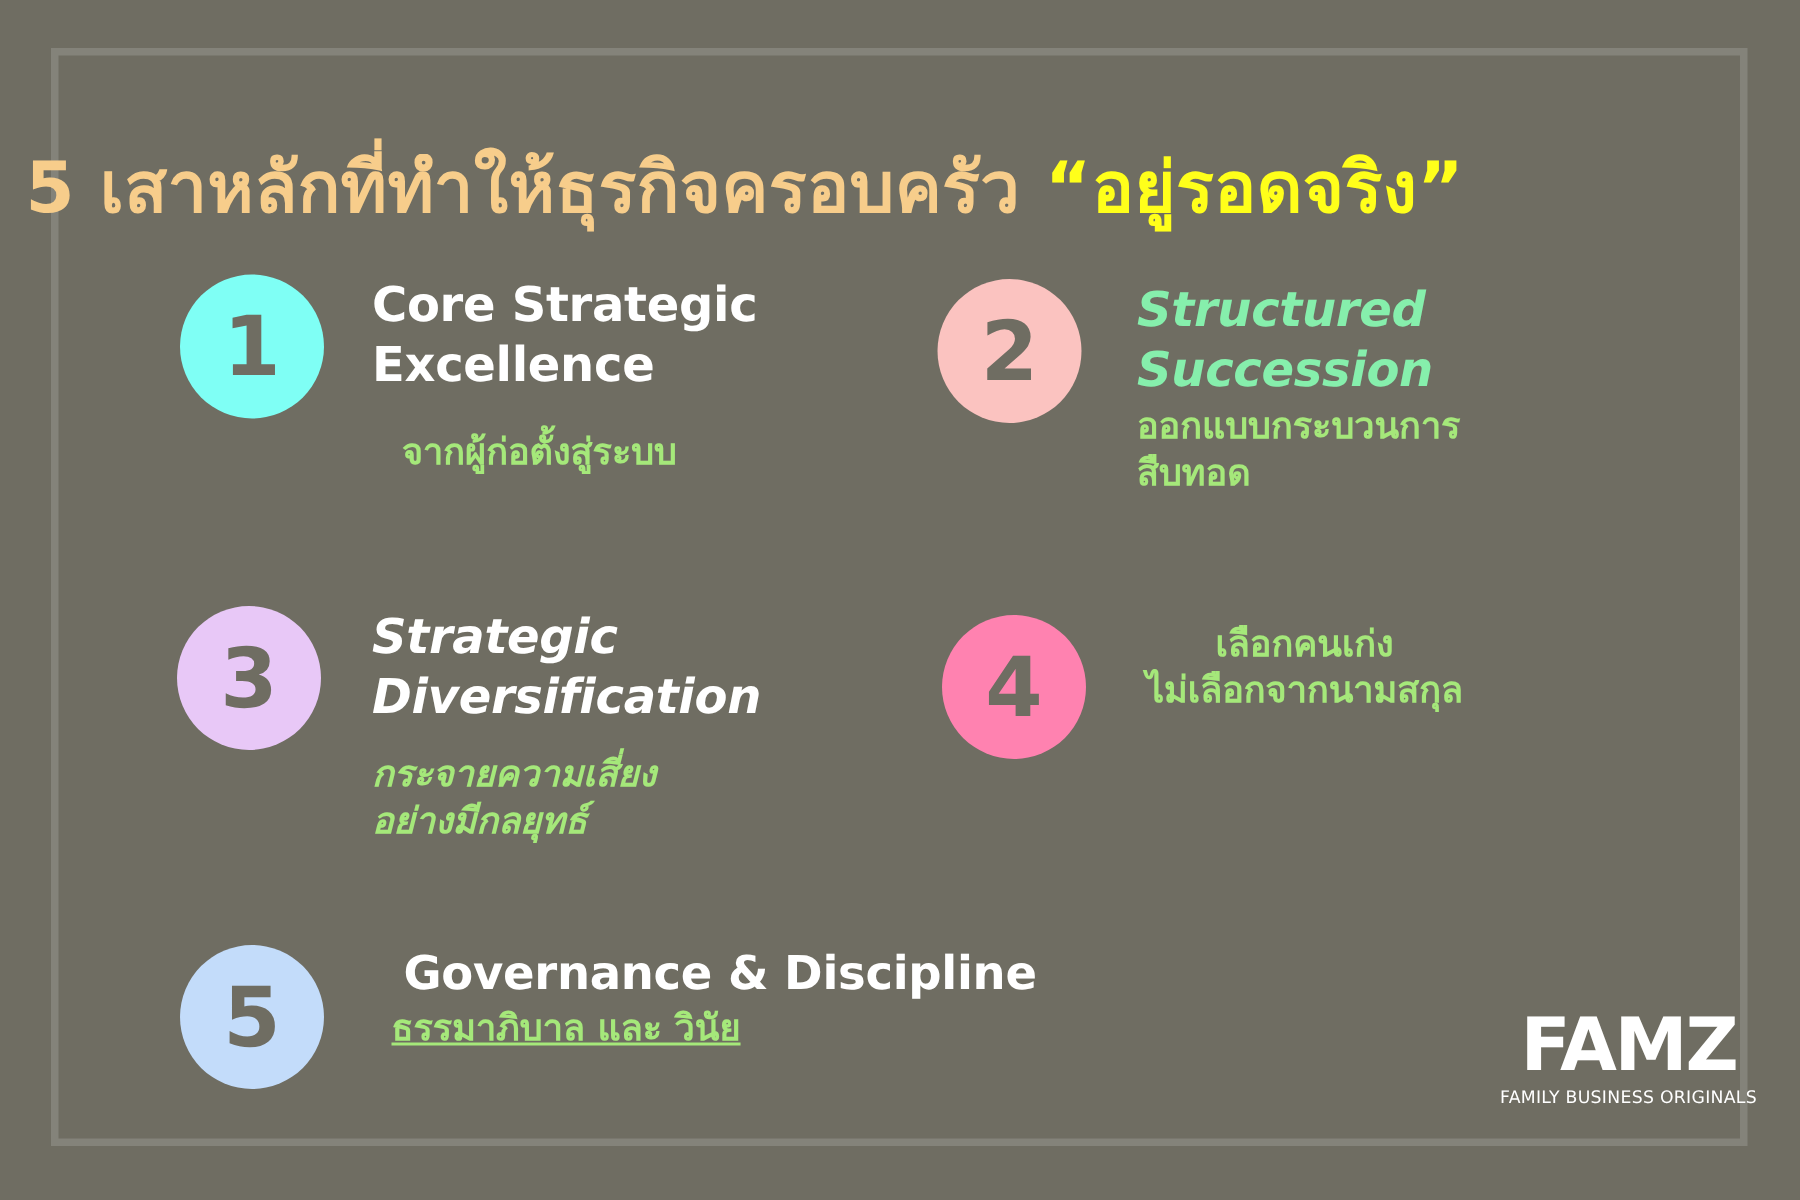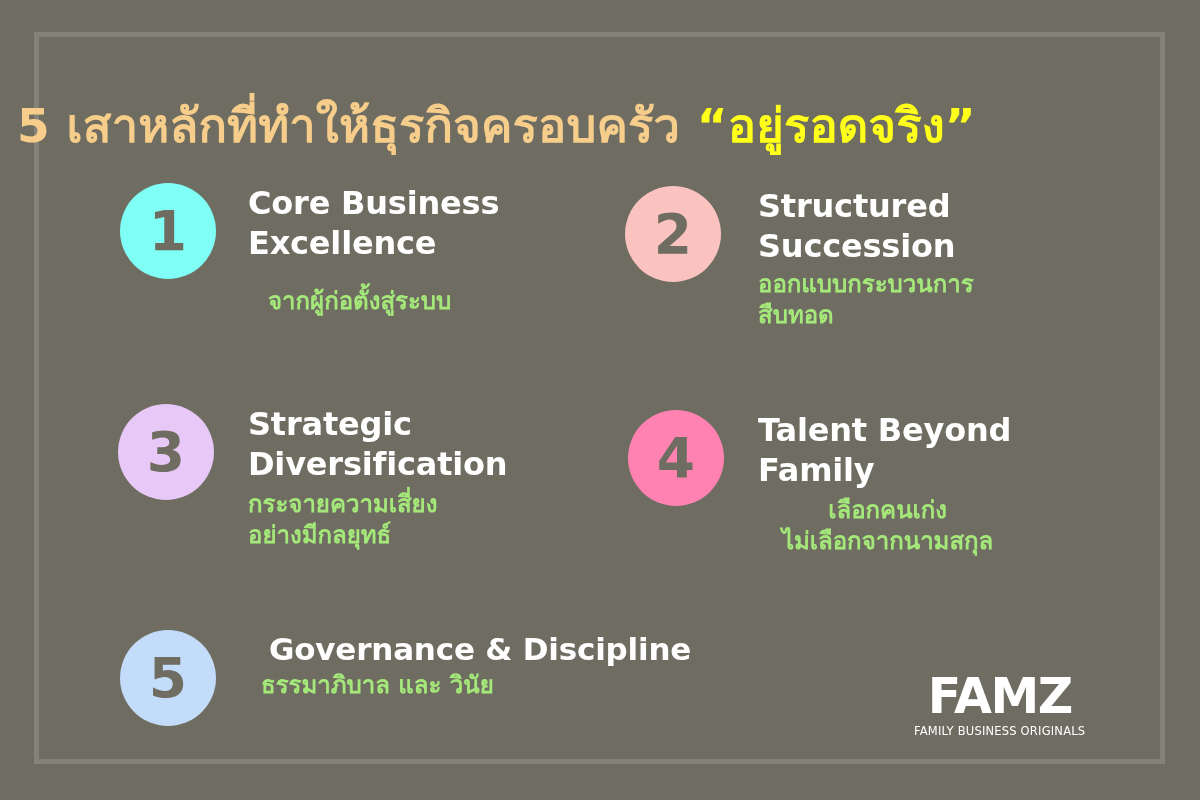--- a/index.html
+++ b/index.html
@@ -98,36 +98,36 @@
   
   #pillar-1 { left: 120px; top: 183px; width: 480px; }
   #pillar-1 .body { left: 128px; }
   #pillar-1 .th { margin-top: 22px; margin-left: 20px; }
 
   #pillar-2 { left: 625px; top: 186px; width: 500px; }
   #pillar-2 .body { left: 133px; }
   #pillar-2 .th { margin-top: 2px; }
 
   #pillar-3 { left: 118px; top: 404px; width: 480px; }
-  #pillar-3 .body { left: 130px; }
-  #pillar-3 .th { margin-top: 4px; }
+  #pillar-3 .body { left: 130px; font-style: italic; }
+  #pillar-3 .th { margin-top: 16px; }
 
   #pillar-4 { left: 628px; top: 410px; width: 500px; }
   #pillar-4 .body { left: 130px; }
   #pillar-4 .th { margin-top: 4px; margin-left: 6px; text-align: center; }
 
   #pillar-5 { left: 120px; top: 630px; width: 680px; }
   #pillar-5 .body { left: 149px; }
   #pillar-5 .en { font-size: 31px; }
-  #pillar-5 .th { margin-top: 1px; margin-left: -8px; }
+  #pillar-5 .th { margin-top: 1px; margin-left: -8px; text-decoration: underline; }
 
   
   .logo {
     position: absolute;
-    left: 914px;
+    left: 1000px;
     top: 672px;
     text-align: center;
   }
   .logo .wordmark {
     color: #ffffff;
     font-size: 49px;
     font-weight: 700;
     letter-spacing: -1.5px;
     line-height: 1;
     font-family: "DejaVu Sans", "Liberation Sans", sans-serif;
@@ -149,32 +149,32 @@
 
   <div class="frame" style="border-color: rgb(132, 131, 122);"></div>
 
   <h1 class="title"><span style="color: rgb(247, 205, 139);">5 เสาหลักที่ทำให้ธุรกิจครอบครัว </span><span class="quoted" style="color: rgb(255, 255, 26);">“อยู่รอดจริง”</span></h1>
 
   <div class="pillar" id="pillar-1">
     <div class="circle" style="background: rgb(127, 255, 245); color: rgb(111, 109, 98);">
       <span>1</span>
     </div>
     <div class="body">
-      <div class="en" style="color: rgb(255, 255, 255);">Core Business
+      <div class="en" style="color: rgb(255, 255, 255);">Core Strategic
 Excellence</div>
       <div class="th" style="color: rgb(165, 232, 122);">จากผู้ก่อตั้งสู่ระบบ</div>
     </div>
   </div>
 
   <div class="pillar" id="pillar-2">
     <div class="circle" style="background: rgb(251, 195, 192); color: rgb(111, 109, 98);">
       <span>2</span>
     </div>
     <div class="body">
-      <div class="en" style="color: #ffffff;">Structured
+      <div class="en" style="color: #86efac; font-style: italic;">Structured
 Succession</div>
       <div class="th" style="color: rgb(165, 232, 122);">ออกแบบกระบวนการ
 สืบทอด</div>
     </div>
   </div>
 
   <div class="pillar" id="pillar-3">
     <div class="circle" style="background: rgb(232, 200, 247); color: rgb(111, 109, 98);">
       <span>3</span>
     </div>
@@ -184,22 +184,20 @@
       <div class="th" style="color: rgb(165, 232, 122);">กระจายความเสี่ยง
 อย่างมีกลยุทธ์</div>
     </div>
   </div>
 
   <div class="pillar" id="pillar-4">
     <div class="circle" style="background: rgb(255, 130, 176); color: rgb(111, 109, 98);">
       <span>4</span>
     </div>
     <div class="body">
-      <div class="en" style="color: rgb(255, 255, 255);">Talent Beyond
-Family</div>
       <div class="th" style="color: rgb(165, 232, 122);">เลือกคนเก่ง
 ไม่เลือกจากนามสกุล</div>
     </div>
   </div>
 
   <div class="pillar" id="pillar-5">
     <div class="circle" style="background: rgb(195, 220, 250); color: rgb(111, 109, 98);">
       <span>5</span>
     </div>
     <div class="body">

